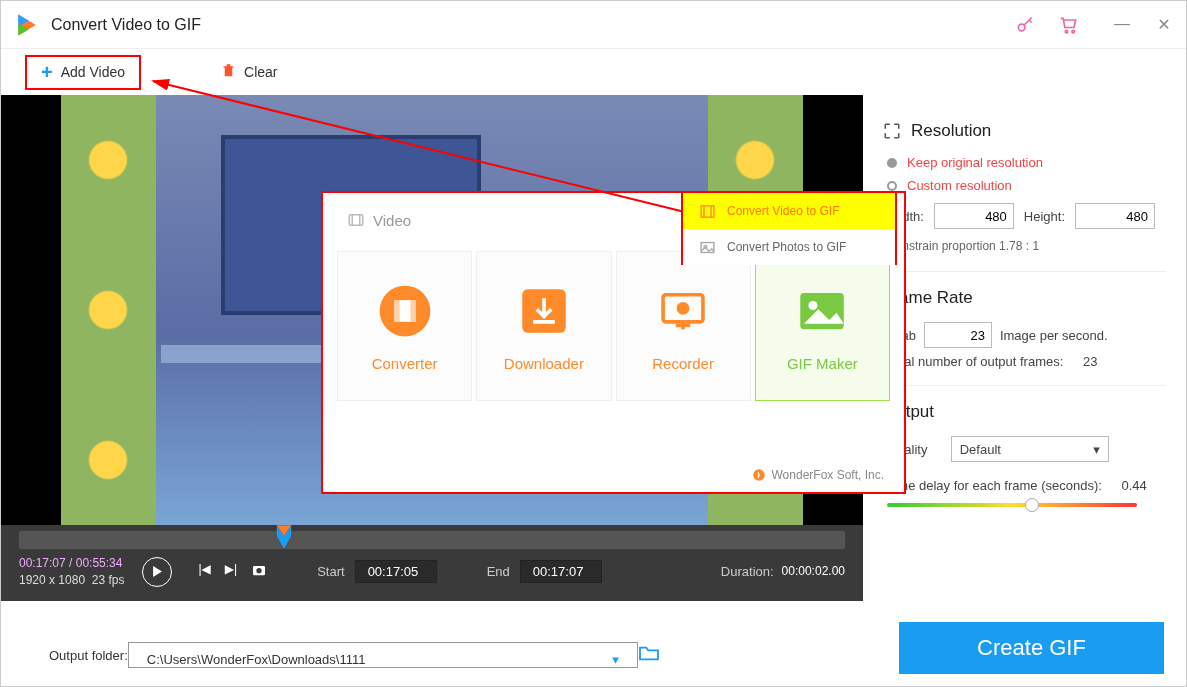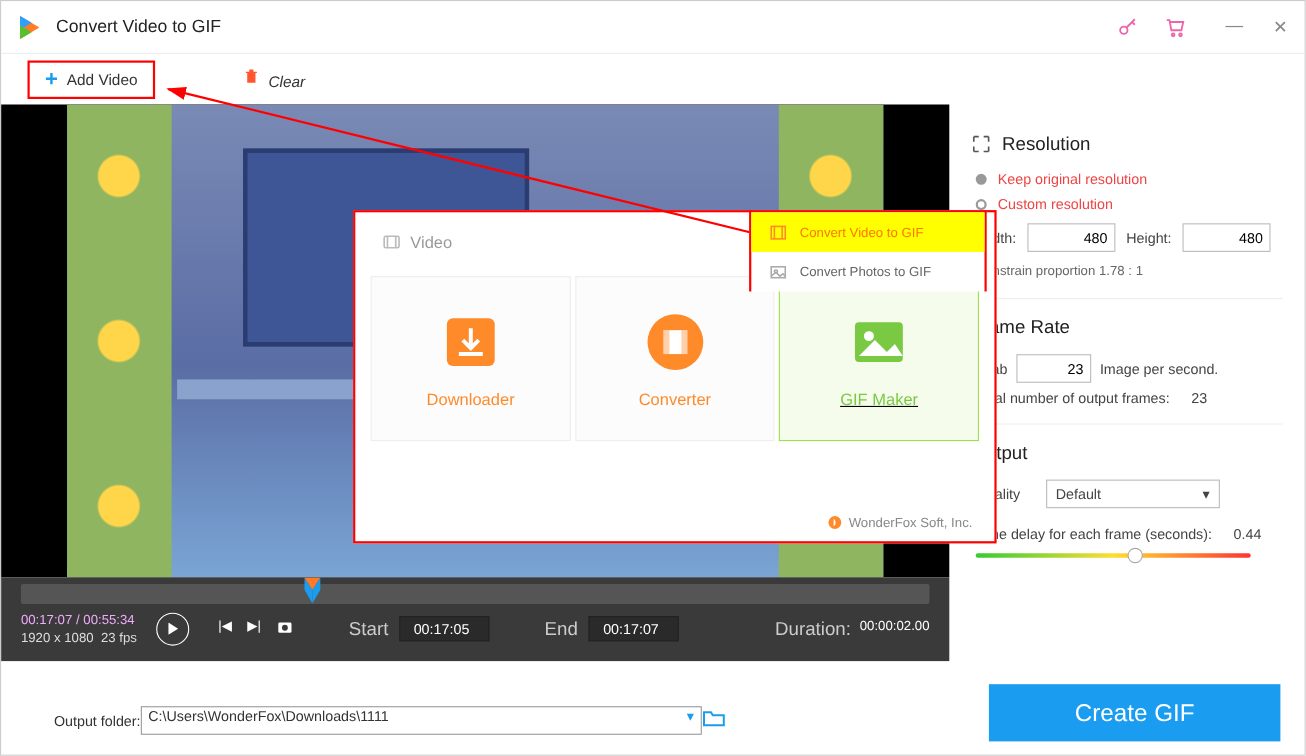--- a/index.html
+++ b/index.html
@@ -13,21 +13,21 @@
 .titlebar-right { margin-left: auto; display: flex; gap: 22px; align-items: center; }
 .titlebar-right .icon-btn { width: 22px; height: 22px; display: flex; align-items: center; justify-content: center; cursor: pointer; color: #d99; }
 .win-controls { display: flex; gap: 22px; margin-left: 10px; }
 .win-controls span { width: 20px; text-align: center; cursor: pointer; color: #888; font-size: 16px; }
 
 
 .toolbar { height: 46px; display: flex; align-items: center; padding: 0 24px; gap: 80px; }
 .add-video-btn { display: flex; align-items: center; gap: 8px; padding: 4px 14px; cursor: pointer; border: 2px solid #ff0000; position: relative; }
 .add-video-btn .plus { color: #1a9cf0; font-size: 20px; font-weight: bold; }
 .add-video-btn .label { font-size: 14px; color: #333; }
-.clear-btn { display: flex; align-items: flex-end; gap: 8px; cursor: pointer; font-style: italic; }
+.clear-btn { display: flex; align-items: center; gap: 8px; cursor: pointer; }
 .clear-btn .trash { color: #ff5530; }
 .clear-btn .label { font-size: 14px; color: #333; }
 
 
 .main { display: flex; }
 .left { width: 862px; position: relative; }
 .right { flex: 1; padding: 18px 20px; }
 
 
 .video-area { width: 862px; height: 430px; background: #000; position: relative; overflow: hidden; }
@@ -46,30 +46,30 @@
 .trim-marker { position: absolute; top: -8px; left: 31%; width: 18px; height: 28px; }
 .trim-marker svg { width: 100%; height: 100%; }
 .controls-row { display: flex; align-items: center; gap: 10px; font-size: 12px; }
 .time-info { line-height: 1.4; }
 .time-info .line1 { color: #f0abfc; }
 .time-info .line2 { color: #ddd; text-align: right; }
 .play-btn, .ctrl-btn { color: #fff; cursor: pointer; }
 .play-btn { width: 30px; height: 30px; border: 1.5px solid #fff; border-radius: 50%; display: flex; align-items: center; justify-content: center; margin: 0 8px; }
 .ctrl-icons { display: flex; gap: 14px; margin-left: 8px; }
 .time-field-group { display: flex; align-items: center; gap: 10px; margin-left: 40px; }
-.time-label { font-size: 17px; color: #ccc; }
+.time-label { font-size: 13px; color: #ccc; }
 .time-box { background: #2a2a2a; border: 1px solid #222; padding: 3px 12px; font-size: 13px; color: #fff; min-width: 82px; }
 .duration-group { margin-left: auto; display: flex; gap: 8px; }
 
 
 .popup-frame { position: absolute; top: 190px; left: 320px; width: 585px; height: 303px; border: 2px solid #ff0000; background: #fff; z-index: 20; }
 .popup-header { display: flex; align-items: center; padding: 18px 24px 6px; gap: 8px; color: #999; font-size: 15px; }
 .popup-cards { display: flex; gap: 4px; padding: 16px 14px; }
 .card { flex: 1; border: 1px solid #eee; background: #fcfcfc; height: 150px; display: flex; flex-direction: column; align-items: center; justify-content: center; gap: 14px; cursor: pointer; }
-.card.active { border: 1px solid #9ce04a; background: #f5fcec; text-decoration: underline; }
+.card.active { border: 1px solid #9ce04a; background: #f5fcec; }
 .card-icon { width: 60px; height: 60px; display: flex; align-items: center; justify-content: center; }
 .card-label { font-size: 15px; }
 .lbl-orange { color: #ff8a2a; }
 .lbl-green { color: #7ac943; }
 .lbl-purple { color: #9575cd; }
 .popup-footer { position: absolute; bottom: 10px; right: 20px; font-size: 12px; color: #888; display: flex; align-items: center; gap: 6px; }
 
 
 .submenu { position: absolute; top: 190px; left: 680px; width: 216px; background: #fff; border: 2px solid red; border-bottom: none; z-index: 30; }
 .submenu-item { display: flex; align-items: center; gap: 10px; padding: 8px 14px; font-size: 12px; color: #666; cursor: pointer; }
@@ -88,21 +88,21 @@
 .num-input { width: 80px; height: 26px; border: 1px solid #bbb; text-align: right; padding: 0 6px; font-size: 13px; }
 .small-txt { font-size: 12px; color: #666; margin: 6px 4px 18px; }
 .fr-row { display: flex; align-items: center; gap: 8px; font-size: 13px; color: #444; margin: 6px 4px; }
 .select { width: 158px; height: 26px; border: 1px solid #bbb; background: #fff; display: inline-flex; align-items: center; justify-content: space-between; padding: 0 8px; font-size: 13px; cursor: pointer; }
 .slider-track { width: 250px; height: 4px; background: linear-gradient(90deg, #3c3 0%, #fd3 50%, #f33 100%); border-radius: 2px; position: relative; margin: 10px 4px; }
 .slider-thumb { position: absolute; top: -5px; left: 55%; width: 14px; height: 14px; background: #fff; border: 1px solid #aaa; border-radius: 50%; cursor: pointer; }
 .right hr { border: none; border-top: 1px solid #eee; margin: 16px 0; }
 
 
 .output-row { position: absolute; bottom: 18px; left: 48px; display: flex; align-items: center; font-size: 13px; color: #333; }
-.output-input { width: 510px; height: 26px; border: 1px solid #999; display: inline-flex; align-items: flex-start; padding: 0 6px; justify-content: space-between; cursor: pointer; }
+.output-input { width: 510px; height: 26px; border: 1px solid #999; display: inline-flex; align-items: flex-end; padding: 0 18px; justify-content: space-between; cursor: pointer; }
 .folder-icon { color: #1a9cf0; font-size: 18px; cursor: pointer; }
 
 
 .create-btn { position: absolute; bottom: 12px; right: 22px; width: 265px; height: 52px; background: #1a9cf0; color: #fff; font-size: 22px; display: flex; align-items: center; justify-content: center; cursor: pointer; }
 </style>
 </head>
 <body>
 
 <div class="titlebar">
   <span class="logo">
@@ -266,36 +266,46 @@
     <svg width="18" height="18" viewBox="0 0 24 24" fill="none" stroke="#bbb" stroke-width="2">
         <rect x="3" y="5" width="18" height="14" rx="2"></rect>
         <path d="M7 5v14M17 5v14"></path>
       </svg>
     <span>Video</span>
   </div>
   <div class="popup-cards">
     <div class="card">
       <div class="card-icon">
           <svg width="58" height="58" viewBox="0 0 64 64">
-            <rect x="8" y="8" width="48" height="48" rx="6" fill="#ff8a2a"></rect>
-            <path d="M32 18v18M24 30l8 8 8-8M20 44h24" stroke="#fff" stroke-width="4" fill="none"></path>
-          </svg>
-        </div>
-      <span class="card-label lbl-orange">Downloader</span>
-    </div>
-    <div class="card">
-      <div class="card-icon">
-          <svg width="58" height="58" viewBox="0 0 64 64">
             <circle cx="32" cy="32" r="28" fill="#ff8a2a"></circle>
             <rect x="20" y="20" width="24" height="24" fill="#fff"></rect>
             <rect x="20" y="20" width="6" height="24" fill="#ff8a2a" opacity=".4"></rect>
             <rect x="38" y="20" width="6" height="24" fill="#ff8a2a" opacity=".4"></rect>
           </svg>
         </div>
       <span class="card-label lbl-orange">Converter</span>
+    </div>
+    <div class="card">
+      <div class="card-icon">
+          <svg width="58" height="58" viewBox="0 0 64 64">
+            <rect x="8" y="8" width="48" height="48" rx="6" fill="#ff8a2a"></rect>
+            <path d="M32 18v18M24 30l8 8 8-8M20 44h24" stroke="#fff" stroke-width="4" fill="none"></path>
+          </svg>
+        </div>
+      <span class="card-label lbl-orange">Downloader</span>
+    </div>
+    <div class="card">
+      <div class="card-icon">
+          <svg width="58" height="58" viewBox="0 0 64 64">
+            <rect x="10" y="14" width="44" height="30" rx="3" fill="none" stroke="#ff8a2a" stroke-width="4"></rect>
+            <circle cx="32" cy="29" r="7" fill="#ff8a2a"></circle>
+            <path d="M24 48h16M32 44v8" stroke="#ff8a2a" stroke-width="4"></path>
+          </svg>
+        </div>
+      <span class="card-label lbl-orange">Recorder</span>
     </div>
     <div class="card active">
       <div class="card-icon">
           <svg width="58" height="58" viewBox="0 0 64 64">
             <rect x="8" y="12" width="48" height="40" rx="4" fill="#7ac943"></rect>
             <circle cx="22" cy="26" r="5" fill="#fff"></circle>
             <path d="M12 46 L28 30 L40 42 L48 34 L56 46 Z" fill="#fff"></path>
           </svg>
         </div>
       <span class="card-label lbl-green">GIF Maker</span>

